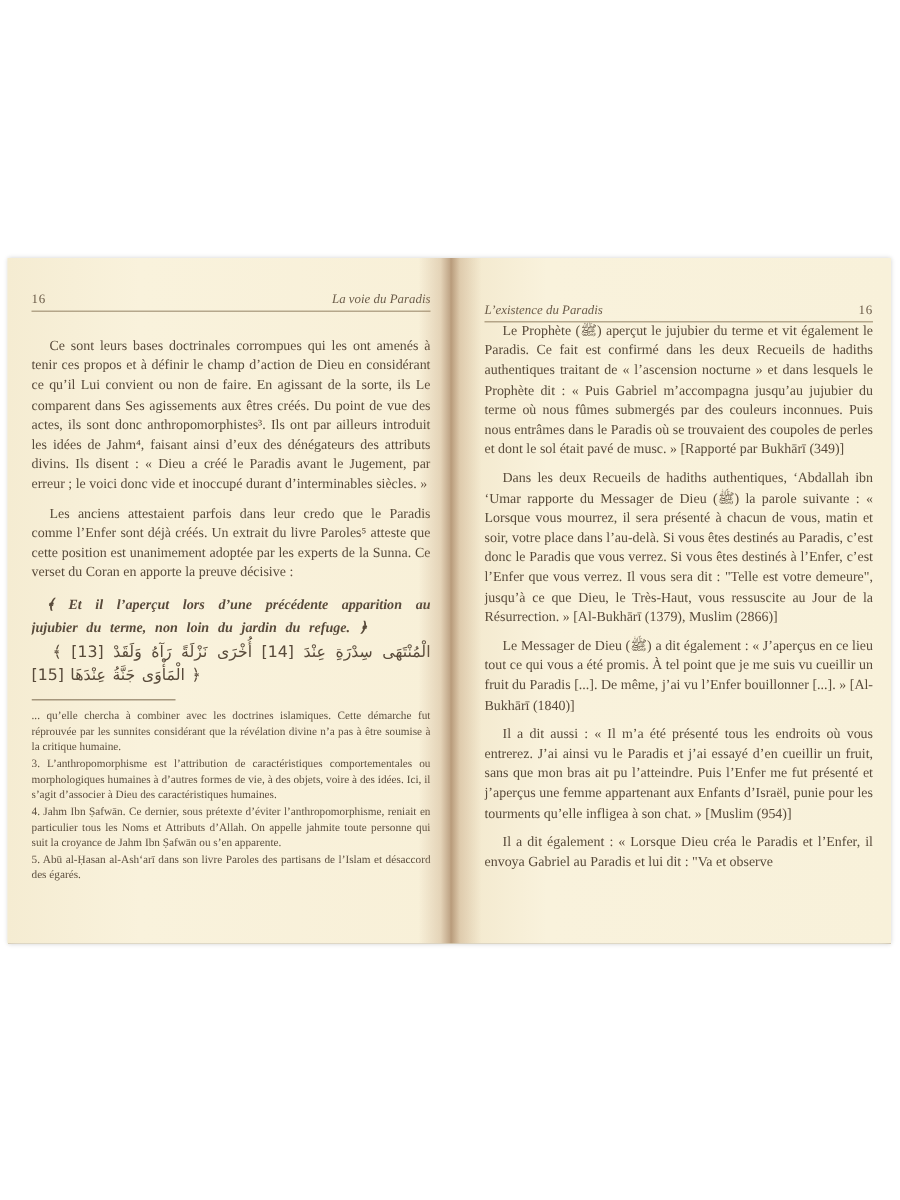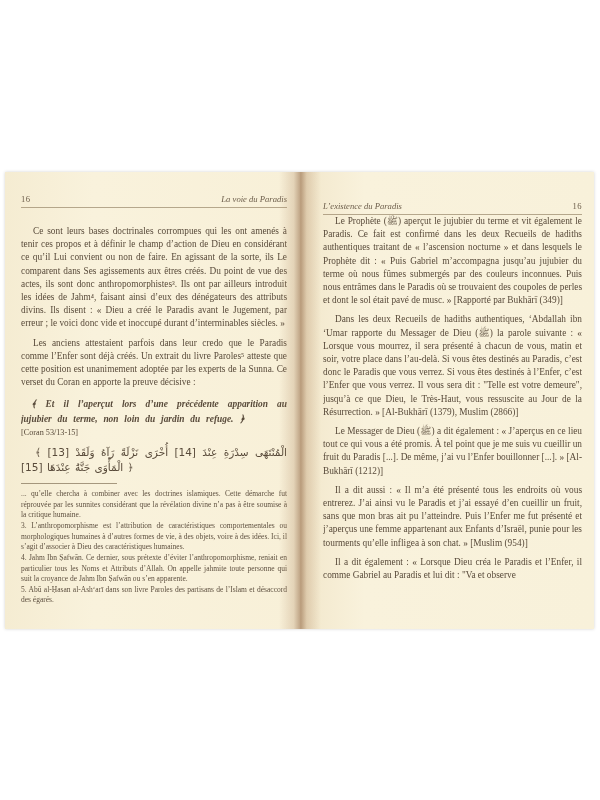--- a/index.html
+++ b/index.html
@@ -66,43 +66,42 @@
       <div class="runhead">
         <span class="pagenum">16</span>
         <span class="title">La voie du Paradis</span>
       </div>
       <div class="clip">
         <div class="bodytext">
           <p>Ce sont leurs bases doctrinales corrompues qui les ont amenés à tenir ces propos et à définir le champ d’action de Dieu en considérant ce qu’il Lui convient ou non de faire. En agissant de la sorte, ils Le comparent dans Ses agissements aux êtres créés. Du point de vue des actes, ils sont donc anthropomorphistes³. Ils ont par ailleurs introduit les idées de Jahm⁴, faisant ainsi d’eux des dénégateurs des attributs divins. Ils disent : « Dieu a créé le Paradis avant le Jugement, par erreur ; le voici donc vide et inoccupé durant d’interminables siècles. »</p>
           <p>Les anciens attestaient parfois dans leur credo que le Paradis comme l’Enfer sont déjà créés. Un extrait du livre Paroles⁵ atteste que cette position est unanimement adoptée par les experts de la Sunna. Ce verset du Coran en apporte la preuve décisive :</p>
         </div>
         <p class="verse">﴾ Et il l’aperçut lors d’une précédente apparition au jujubier du terme, non loin du jardin du refuge. ﴿</p>
-        <p class="verse-ref">[Coran 53/13-15]</p>
         <p class="arabic">﴾ [13] وَلَقَدْ‎ رَآهُ‎ نَزْلَةً‎ أُخْرَى‎ [14] عِنْدَ‎ سِدْرَةِ‎ الْمُنْتَهَى‎ [15] عِنْدَهَا‎ جَنَّةُ‎ الْمَأْوَى‎ ﴿</p>
         <div class="fn-rule"></div>
         <div class="footnotes">
           <p>... qu’elle chercha à combiner avec les doctrines islamiques. Cette démarche fut réprouvée par les sunnites considérant que la révélation divine n’a pas à être soumise à la critique humaine.</p>
           <p>3. L’anthropomorphisme est l’attribution de caractéristiques comportementales ou morphologiques humaines à d’autres formes de vie, à des objets, voire à des idées. Ici, il s’agit d’associer à Dieu des caractéristiques humaines.</p>
           <p>4. Jahm Ibn Ṣafwān. Ce dernier, sous prétexte d’éviter l’anthropomorphisme, reniait en particulier tous les Noms et Attributs d’Allah. On appelle jahmite toute personne qui suit la croyance de Jahm Ibn Ṣafwān ou s’en apparente.</p>
           <p>5. Abū al-Ḥasan al-Ash‘arī dans son livre Paroles des partisans de l’Islam et désaccord des égarés.</p>
         </div>
       </div>
     </div>
 
     <div class="page page-right">
       <div class="runhead">
         <span class="title">L’existence du Paradis</span>
         <span class="pagenum">16</span>
       </div>
       <div class="clip">
         <div class="bodytext">
           <p>Le Prophète (ﷺ) aperçut le jujubier du terme et vit également le Paradis. Ce fait est confirmé dans les deux Recueils de hadiths authentiques traitant de « l’ascension nocturne » et dans lesquels le Prophète dit : « Puis Gabriel m’accompagna jusqu’au jujubier du terme où nous fûmes submergés par des couleurs inconnues. Puis nous entrâmes dans le Paradis où se trouvaient des coupoles de perles et dont le sol était pavé de musc. » [Rapporté par Bukhārī (349)]</p>
           <p>Dans les deux Recueils de hadiths authentiques, ‘Abdallah ibn ‘Umar rapporte du Messager de Dieu (ﷺ) la parole suivante : « Lorsque vous mourrez, il sera présenté à chacun de vous, matin et soir, votre place dans l’au-delà. Si vous êtes destinés au Paradis, c’est donc le Paradis que vous verrez. Si vous êtes destinés à l’Enfer, c’est l’Enfer que vous verrez. Il vous sera dit : "Telle est votre demeure", jusqu’à ce que Dieu, le Très-Haut, vous ressuscite au Jour de la Résurrection. » [Al-Bukhārī (1379), Muslim (2866)]</p>
-          <p>Le Messager de Dieu (ﷺ) a dit également : « J’aperçus en ce lieu tout ce qui vous a été promis. À tel point que je me suis vu cueillir un fruit du Paradis [...]. De même, j’ai vu l’Enfer bouillonner [...]. » [Al-Bukhārī (1212)]</p>
+          <p>Le Messager de Dieu (ﷺ) a dit également : « J’aperçus en ce lieu tout ce qui vous a été promis. À tel point que je me suis vu cueillir un fruit du Paradis [...]. De même, j’ai vu l’Enfer bouillonner [...]. » [Al-Bukhārī (1840)]</p>
           <p>Il a dit aussi : « Il m’a été présenté tous les endroits où vous entrerez. J’ai ainsi vu le Paradis et j’ai essayé d’en cueillir un fruit, sans que mon bras ait pu l’atteindre. Puis l’Enfer me fut présenté et j’aperçus une femme appartenant aux Enfants d’Israël, punie pour les tourments qu’elle infligea à son chat. » [Muslim (954)]</p>
-          <p>Il a dit également : « Lorsque Dieu créa le Paradis et l’Enfer, il comme Gabriel au Paradis et lui dit : "Va et observe</p>
+          <p>Il a dit également : « Lorsque Dieu créa le Paradis et l’Enfer, il envoya Gabriel au Paradis et lui dit : "Va et observe</p>
         </div>
       </div>
     </div>
 
     <div class="gutter"></div>
   </div>
 </div>
 
 </body></html>

